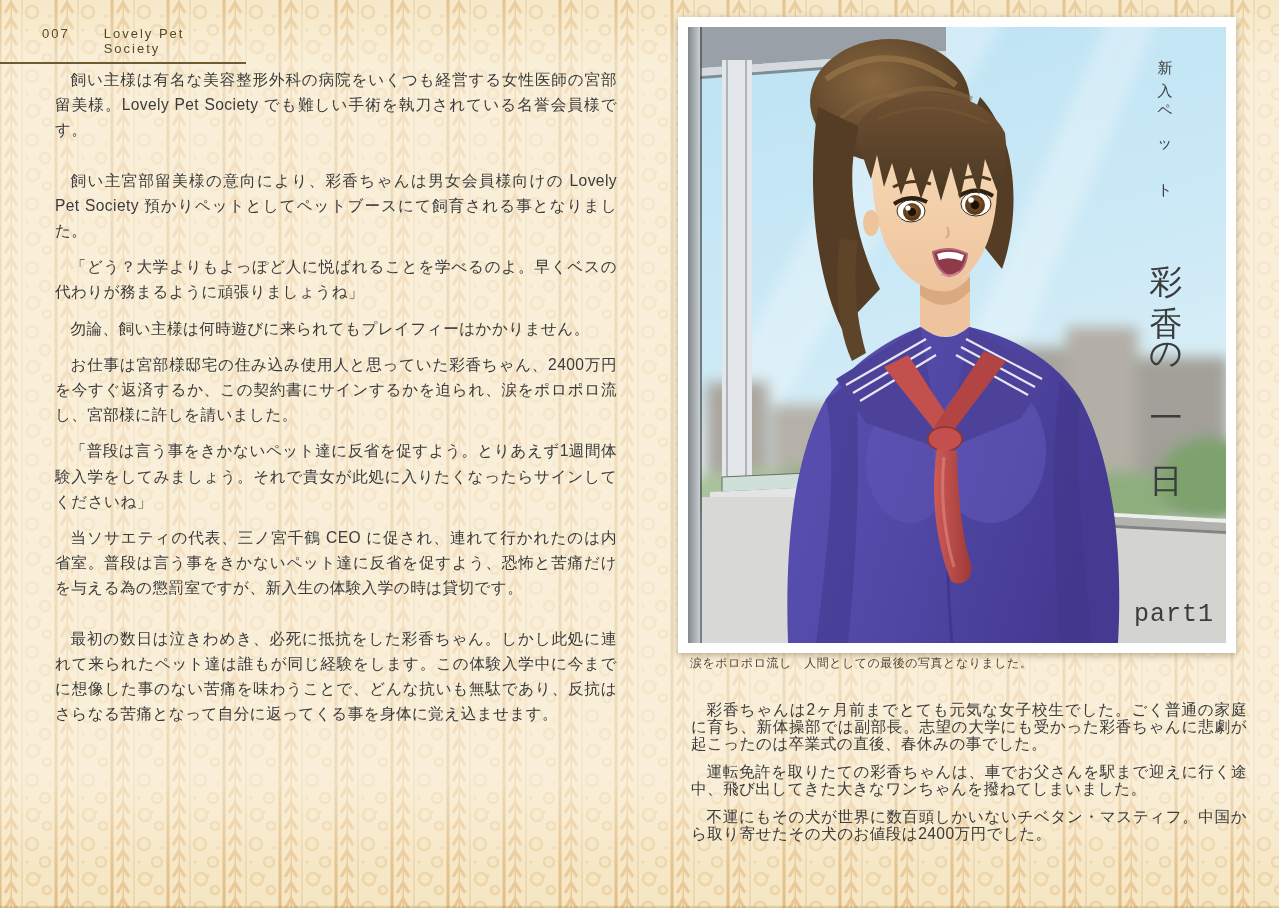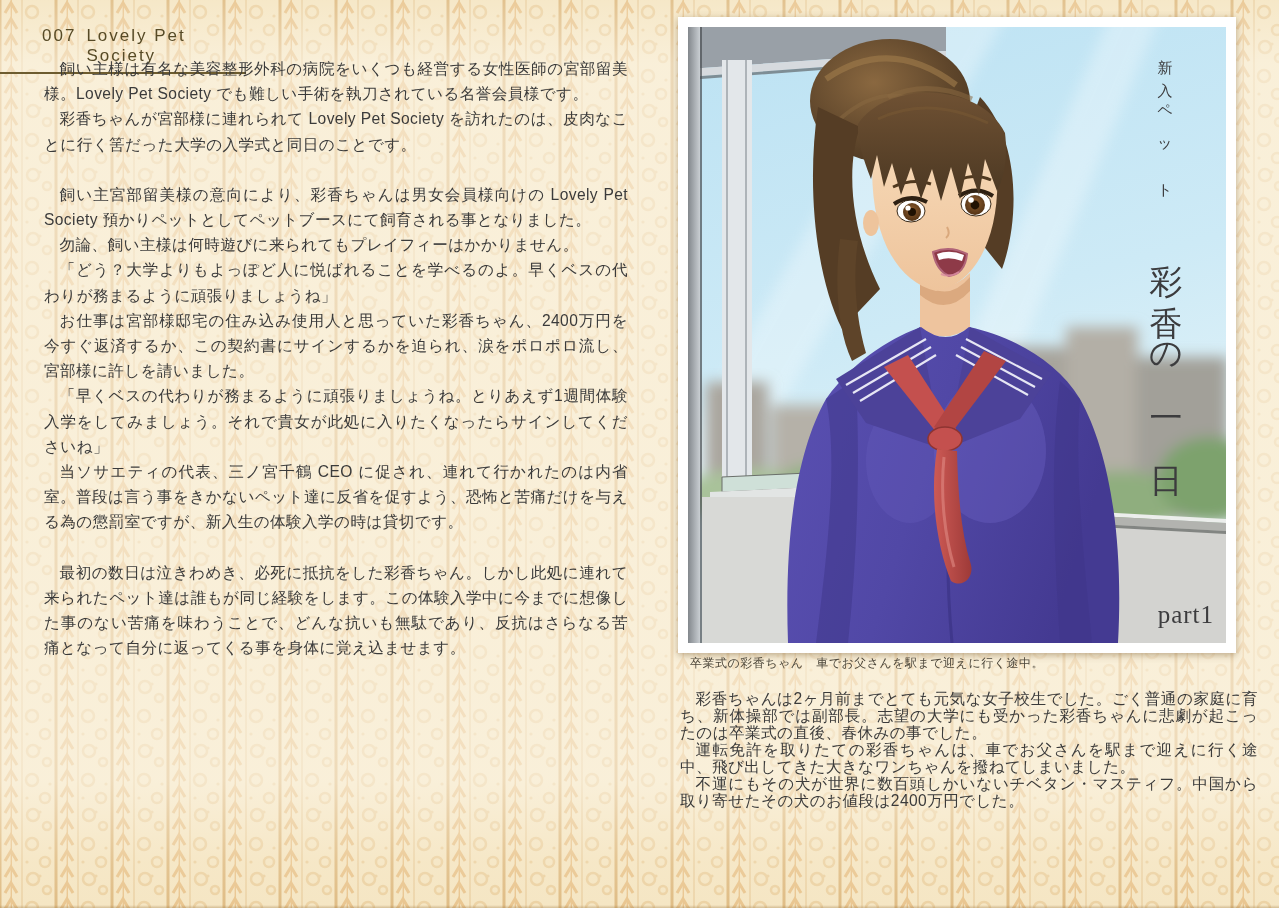--- a/index.html
+++ b/index.html
@@ -14,41 +14,41 @@
       rgba(253,248,236,0.52) 7%,
       rgba(253,248,236,0.52) 86%,
       rgba(250,238,212,0.18) 95%,
       rgba(244,224,184,0.02) 100%);}
   .bottom-edge{position:absolute;left:0;right:0;bottom:0;height:3px;z-index:2;
     background:linear-gradient(180deg,rgba(150,112,58,0.0),rgba(150,112,58,0.35));}
 
   
   .header{position:absolute;left:0;top:26px;width:246px;z-index:3;
     border-bottom:2px solid #6d5c2f;padding:0 0 6px 0;}
-  .header-inner{display:flex;gap:10px;padding-left:42px;
-    font-size:17px;letter-spacing:2px;color:#564a26;}
+  .header-inner{display:flex;gap:34px;padding-left:42px;
+    font-size:13px;letter-spacing:2px;color:#564a26;}
 
   
   .left-col{position:absolute;left:44px;top:56px;width:584px;z-index:3;
     font-size:15.6px;line-height:25.2px;text-align:justify;letter-spacing:0.4px;}
   .left-col .section{margin:0 0 25px 0;}
-  .para{margin:0;text-indent:1em;}
+  .para{margin:11px;text-indent:1em;}
 
   
   .photo-frame{position:absolute;left:678px;top:17px;width:538px;height:616px;z-index:3;
     background:#ffffff;border:10px solid #ffffff;
     box-shadow:0 2px 7px rgba(110,80,35,0.45);}
   .photo-inner{position:relative;width:538px;height:616px;overflow:hidden;}
   .photo-inner svg{position:absolute;inset:0;}
   .title-vertical{position:absolute;z-index:5;writing-mode:vertical-rl;
     font-family:"Liberation Serif","DejaVu Serif",serif;color:#3c3c3e;}
   .title-small{top:20px;right:52px;font-size:15px;letter-spacing:23px;}
   .title-large{top:212px;right:38px;font-size:33px;letter-spacing:41px;}
   .title-part{position:absolute;right:12px;bottom:14px;z-index:5;
-    font-family:Liberation Serif, serif;
+    font-family:Liberation Mono, monospace;
     font-size:25px;color:#3c3c3e;letter-spacing:1px;margin-top:18px;}
 
   .caption{position:absolute;left:690px;top:655px;width:545px;z-index:3;
     font-size:12px;color:#4c463a;letter-spacing:0.5px;}
 
   
   .right-col{position:absolute;left:680px;top:690px;width:578px;z-index:3;
     font-size:15.6px;line-height:17px;text-align:justify;letter-spacing:0.4px;}
 </style>
 </head>
@@ -87,28 +87,27 @@
   <div class="header">
     <div class="header-inner">
       <span>007</span>
       <span>Lovely Pet Society</span>
     </div>
   </div>
 
   <div class="left-col">
     <div class="section">
         <p class="para">飼い主様は有名な美容整形外科の病院をいくつも経営する女性医師の宮部留美様。Lovely Pet Society でも難しい手術を執刀されている名誉会員様です。</p>
-        <p class="para">彩香ちゃんが宮部様に連れられて Lovely Pet Society を訪れたのは、皮肉なことに行く筈だった大学の入学式と同日のことです。</p>
       </div>
     <div class="section">
         <p class="para">飼い主宮部留美様の意向により、彩香ちゃんは男女会員様向けの Lovely Pet Society 預かりペットとしてペットブースにて飼育される事となりました。</p>
+        <p class="para">「どう？大学よりもよっぽど人に悦ばれることを学べるのよ。早くベスの代わりが務まるように頑張りましょうね」</p>
         <p class="para">勿論、飼い主様は何時遊びに来られてもプレイフィーはかかりません。</p>
-        <p class="para">「どう？大学よりもよっぽど人に悦ばれることを学べるのよ。早くベスの代わりが務まるように頑張りましょうね」</p>
         <p class="para">お仕事は宮部様邸宅の住み込み使用人と思っていた彩香ちゃん、2400万円を今すぐ返済するか、この契約書にサインするかを迫られ、涙をポロポロ流し、宮部様に許しを請いました。</p>
-        <p class="para">「早くベスの代わりが務まるように頑張りましょうね。とりあえず1週間体験入学をしてみましょう。それで貴女が此処に入りたくなったらサインしてくださいね」</p>
+        <p class="para">「普段は言う事をきかないペット達に反省を促すよう。とりあえず1週間体験入学をしてみましょう。それで貴女が此処に入りたくなったらサインしてくださいね」</p>
         <p class="para">当ソサエティの代表、三ノ宮千鶴 CEO に促され、連れて行かれたのは内省室。普段は言う事をきかないペット達に反省を促すよう、恐怖と苦痛だけを与える為の懲罰室ですが、新入生の体験入学の時は貸切です。</p>
       </div>
     <div class="section">
         <p class="para">最初の数日は泣きわめき、必死に抵抗をした彩香ちゃん。しかし此処に連れて来られたペット達は誰もが同じ経験をします。この体験入学中に今までに想像した事のない苦痛を味わうことで、どんな抗いも無駄であり、反抗はさらなる苦痛となって自分に返ってくる事を身体に覚え込ませます。</p>
       </div>
   </div>
 
   <div class="photo-frame">
     <div class="photo-inner">
       <svg viewBox="0 0 538 616" width="538" height="616" xmlns="http://www.w3.org/2000/svg">
@@ -281,21 +280,21 @@
           <path d="M152,212 C146,258 150,304 164,334 L178,326 C167,288 165,246 170,214 Z" fill="#5e4429"></path>
         </g>
       </svg>
 
       <div class="title-vertical title-small">新入ペット</div>
       <div class="title-vertical title-large">彩香の一日</div>
       <div class="title-part">part1</div>
     </div>
   </div>
 
-  <div class="caption">卒業式の彩香ちゃん　車でお父さんを駅まで迎えに行く途中。</div>
+  <div class="caption">涙をポロポロ流し　人間としての最後の写真となりました。</div>
 
   <div class="right-col">
       <p class="para">彩香ちゃんは2ヶ月前までとても元気な女子校生でした。ごく普通の家庭に育ち、新体操部では副部長。志望の大学にも受かった彩香ちゃんに悲劇が起こったのは卒業式の直後、春休みの事でした。</p>
       <p class="para">運転免許を取りたての彩香ちゃんは、車でお父さんを駅まで迎えに行く途中、飛び出してきた大きなワンちゃんを撥ねてしまいました。</p>
       <p class="para">不運にもその犬が世界に数百頭しかいないチベタン・マスティフ。中国から取り寄せたその犬のお値段は2400万円でした。</p>
     </div>
 
 </div>
 
 </body></html>

